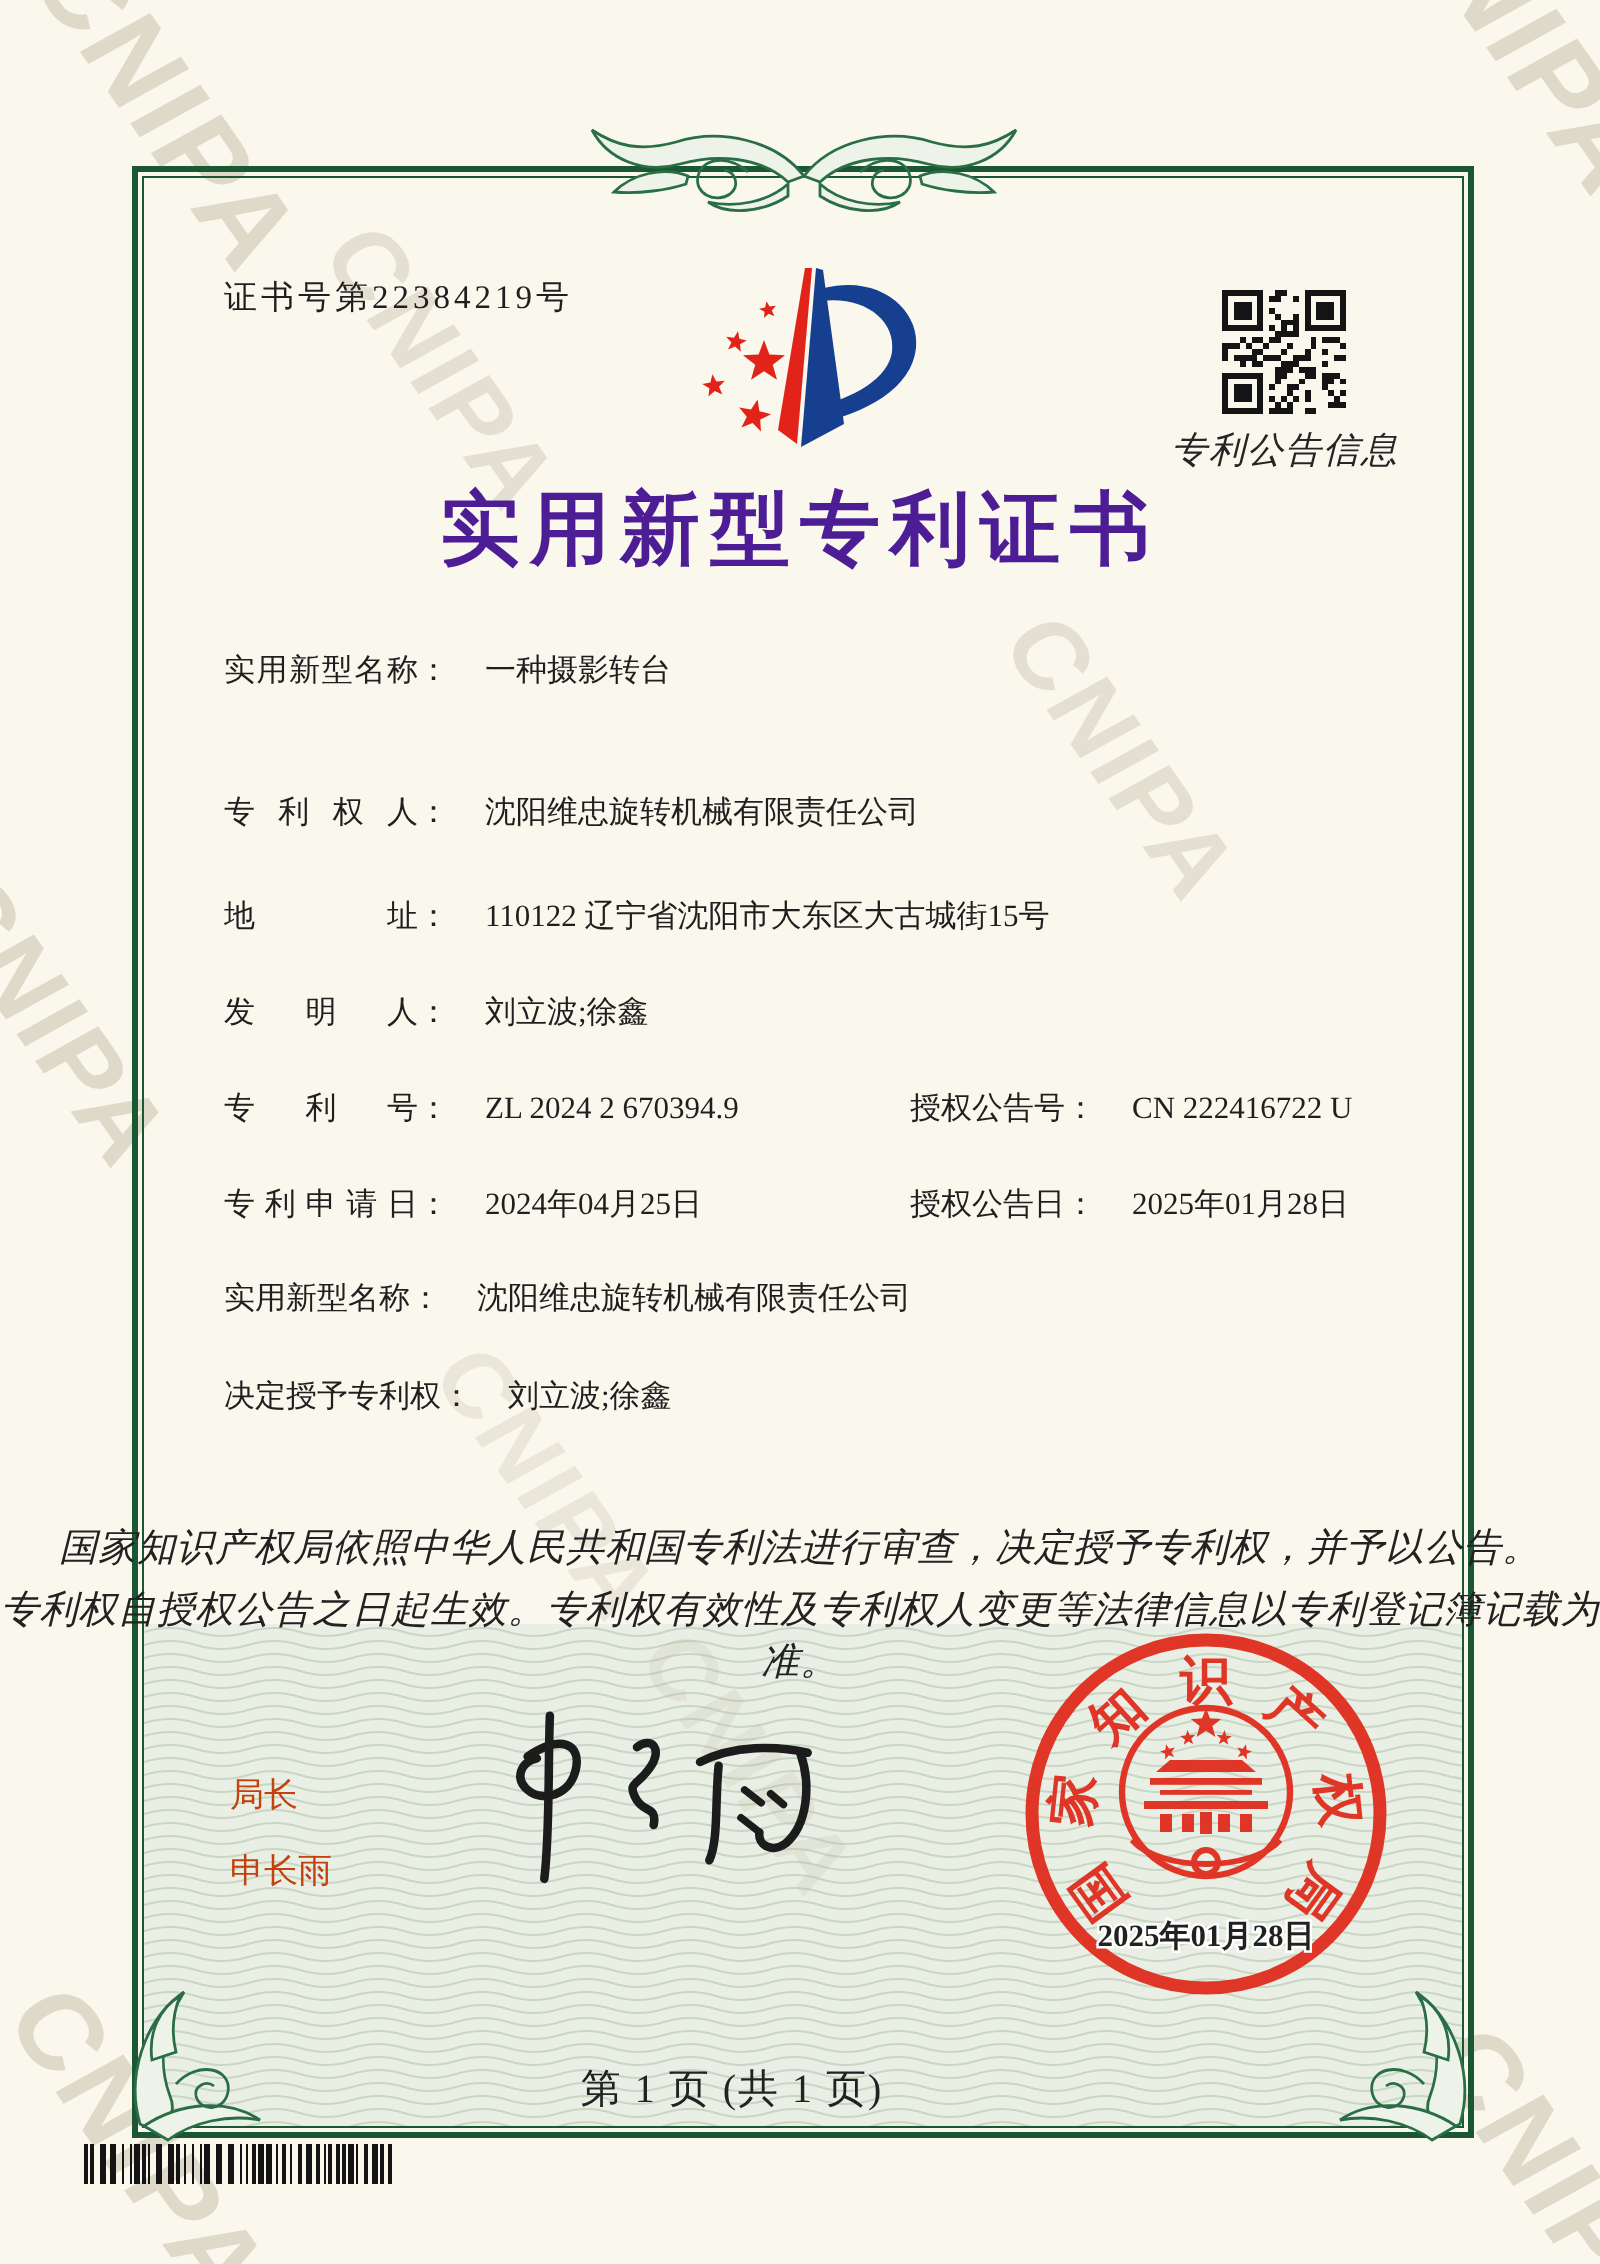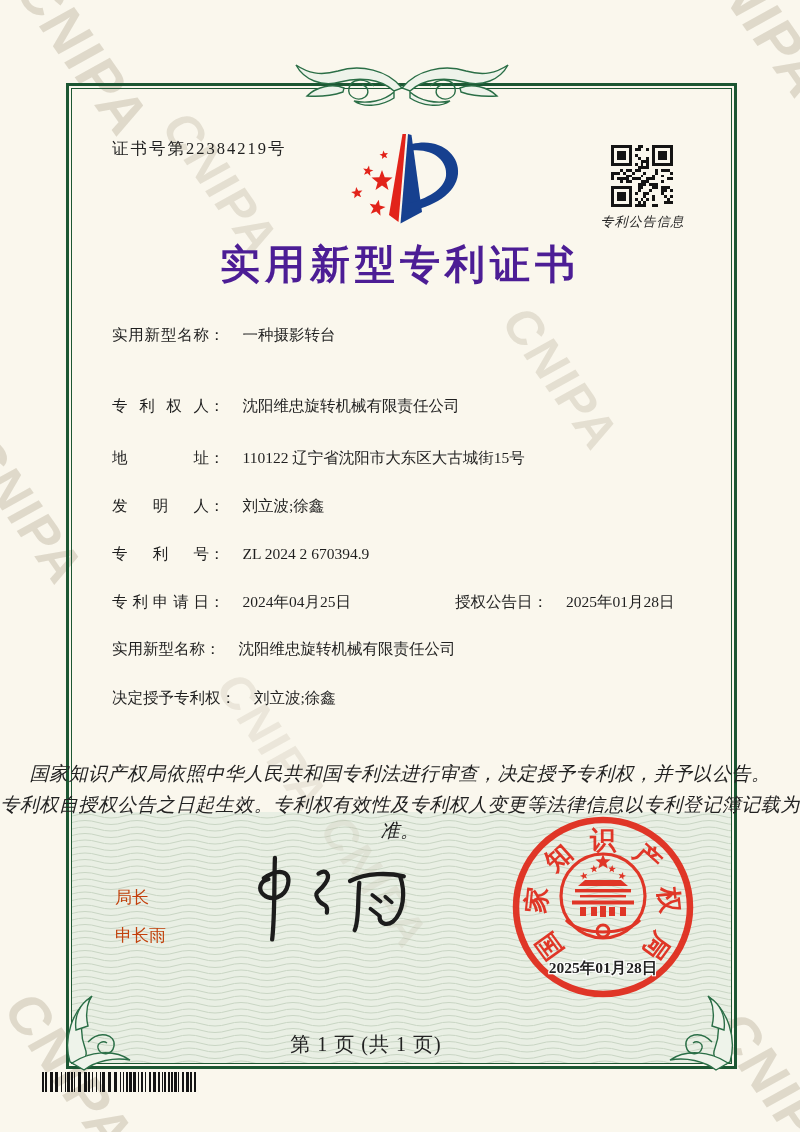--- a/index.html
+++ b/index.html
@@ -23,21 +23,21 @@
     border:1px solid #1c5733;}
   
   .wave-area{position:absolute; left:72px; top:812px; width:659px; height:252px;
     background:#e9efe4; z-index:0; overflow:hidden;}
   
   .content{position:absolute; left:0; top:0; width:100%; height:100%; z-index:3;}
   .cert-no{position:absolute; left:112px; top:138px; font-size:16.5px; letter-spacing:2px;}
   .logo{position:absolute; left:333px; top:124px;}
   .qr{position:absolute; left:611px; top:145px;}
   .qr-caption{position:absolute; left:575px; top:213px; width:135px; text-align:center;
-    font-size:13px; letter-spacing:1px; font-style:italic; color:#252525;}
+    font-size:18px; letter-spacing:1px; font-style:italic; color:#252525;}
   .title{position:absolute; left:0; top:237px; width:800px; text-align:center;
     font-size:40px; font-weight:bold; letter-spacing:5px; color:#4c1d95;}
   .row{position:absolute; left:112px; font-size:15.5px; white-space:nowrap;}
   .lbl{display:inline-block; width:97px; text-align:justify; text-align-last:justify;
     vertical-align:bottom;}
   .lbl-natural{display:inline-block; vertical-align:bottom;}
   .val{margin-left:18px;}
   .col2{position:absolute; left:455px; top:0; white-space:nowrap;}
   .statement{position:absolute; left:0; width:800px; text-align:center;
     font-size:19px; font-style:italic; color:#222; letter-spacing:0.5px;}
@@ -282,20 +282,23 @@
     </div>
     <div class="row" style="top:448px">
       <span class="lbl">地址</span><span>：</span><span class="val">110122 辽宁省沈阳市大东区大古城街15号</span>
     </div>
     <div class="row" style="top:496px">
       <span class="lbl">发明人</span><span>：</span><span class="val">刘立波;徐鑫</span>
     </div>
 
     <div class="row" style="top:544px;left:112px;width:620px">
       <span class="lbl">专利号</span><span>：</span><span class="val">ZL 2024 2 670394.9</span>
+      <span class="col2" style="left:343px">
+        <span class="lbl-natural">授权公告号</span><span>：</span><span class="val">CN 222416722 U</span>
+      </span>
     </div>
     <div class="row" style="top:592px;left:112px;width:620px">
       <span class="lbl">专利申请日</span><span>：</span><span class="val">2024年04月25日</span>
       <span class="col2" style="left:343px">
         <span class="lbl-natural">授权公告日</span><span>：</span><span class="val">2025年01月28日</span>
       </span>
     </div>
 
     <div class="row" style="top:639px">
       <span class="lbl-natural">实用新型名称</span><span>：</span><span class="val">沈阳维忠旋转机械有限责任公司</span>

